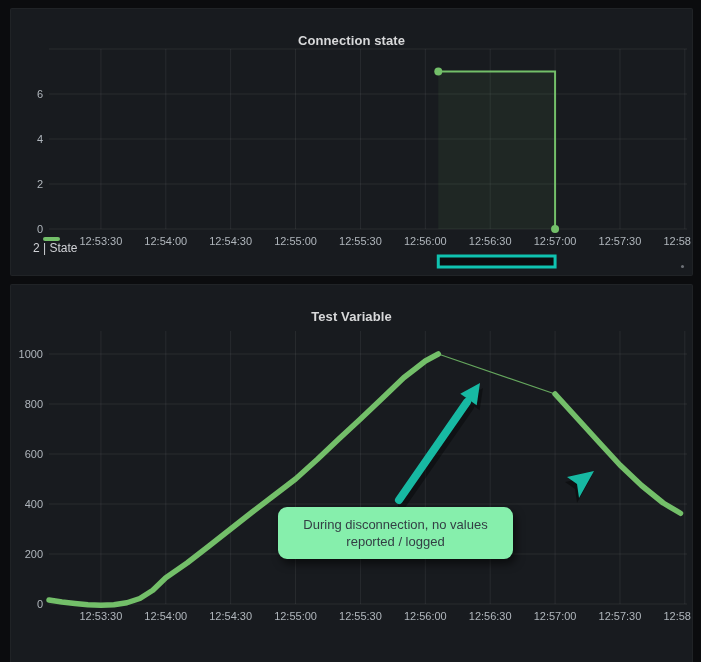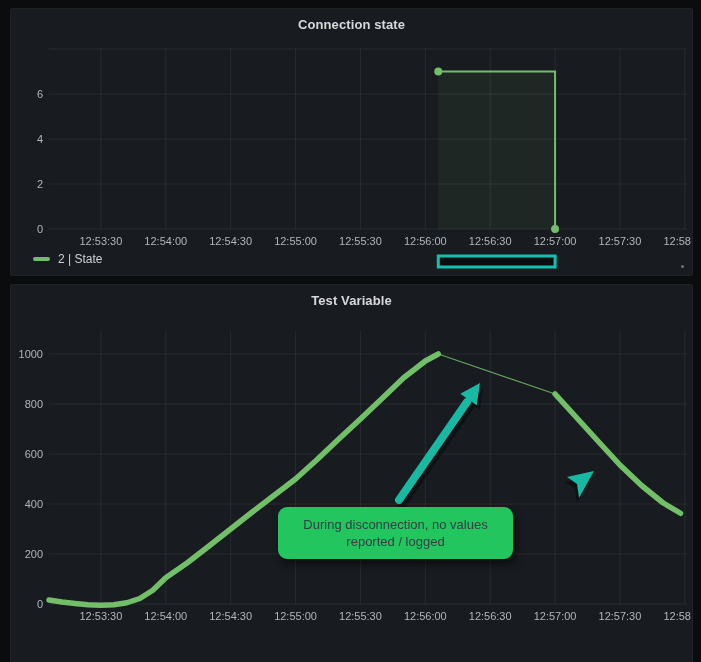--- a/index.html
+++ b/index.html
@@ -1,28 +1,28 @@
 <!DOCTYPE html>
 <html><head>
 <meta charset="utf-8">
 <style>
   html,body{margin:0;padding:0;background:#0b0c0e;width:701px;height:662px;overflow:hidden;
     font-family:"Liberation Sans",sans-serif;}
   #dashboard{position:relative;width:701px;height:662px;background:#0b0c0e;}
   .panel{position:absolute;left:10px;width:683px;background:#181b1f;
     border:1px solid rgba(255,255,255,0.035);border-radius:2px;overflow:hidden;box-sizing:border-box;}
-  .ptitle{position:absolute;top:0;left:0;right:0;margin:0;padding-top:8px;text-align:center;
+  .ptitle{position:absolute;top:0;left:0;right:0;margin:16px;padding-top:8px;text-align:center;
     font-size:13px;font-weight:700;color:#d8d9da;z-index:2;letter-spacing:.1px;}
   .panel svg{position:absolute;left:0;top:0;}
   svg text{font-family:"Liberation Sans",sans-serif;font-size:11px;fill:#b0b6bc;}
   .legend{position:absolute;left:22px;display:flex;align-items:center;z-index:2;}
   .dash{width:17px;height:4px;border-radius:2px;background:#73bf69;margin-right:8px;display:inline-block;}
   .llabel{font-size:12px;color:#d0d2d6;}
   .callout{position:absolute;left:267px;top:222px;width:235px;height:52px;box-sizing:border-box;
-    background:#22c55e;color:#333e44;border-radius:9px;text-align:center;
+    background:#86efac;color:#333e44;border-radius:9px;text-align:center;
     font-size:13px;line-height:17px;padding:9px 14px;z-index:3;
     box-shadow:3px 5px 9px rgba(0,0,0,0.55);}
   .rsz{position:absolute;right:8px;bottom:7px;width:3px;height:3px;border-radius:50%;background:#6d7177;z-index:2;}
 </style>
 </head>
 <body>
 
 <div id="dashboard">
 
   <section class="panel" id="panel1" style="top:8px;height:268px;">
@@ -62,21 +62,21 @@
           <text x="32" y="179" text-anchor="end">2</text>
           <text x="32" y="134" text-anchor="end">4</text>
           <text x="32" y="89" text-anchor="end">6</text>
         </g>
         <rect x="427.2881355932204" y="247" width="116.78644067796614" height="11" fill="#0b0d0f" stroke="#0fc3b0" stroke-width="3"></rect>
         <path d="M427.2881355932204,62.5 L544.0745762711865,62.5 L544.0745762711865,220 L427.2881355932204,220 Z" fill="#73bf69" fill-opacity="0.08" stroke="none"></path>
         <path d="M427.2881355932204,62.5 L544.0745762711865,62.5 L544.0745762711865,220" fill="none" stroke="#73bf69" stroke-width="2"></path>
         <circle cx="427.2881355932204" cy="62.5" r="4" fill="#73bf69"></circle>
         <circle cx="544.0745762711865" cy="220" r="4" fill="#73bf69"></circle>
       </svg>
-    <div class="legend" style="top:243px;">
+    <div class="legend" style="top:228px;flex-direction:column;">
       <span class="dash"></span>
       <span class="llabel">2 | State</span>
     </div>
     <span class="rsz"></span>
   </section>
 
   <section class="panel" id="panel2" style="top:284px;height:382px;">
     <h2 class="ptitle">Test Variable</h2>
     <svg id="p2svg" width="683" height="370">
         <g stroke="rgba(255,255,255,0.07)" stroke-width="1">

